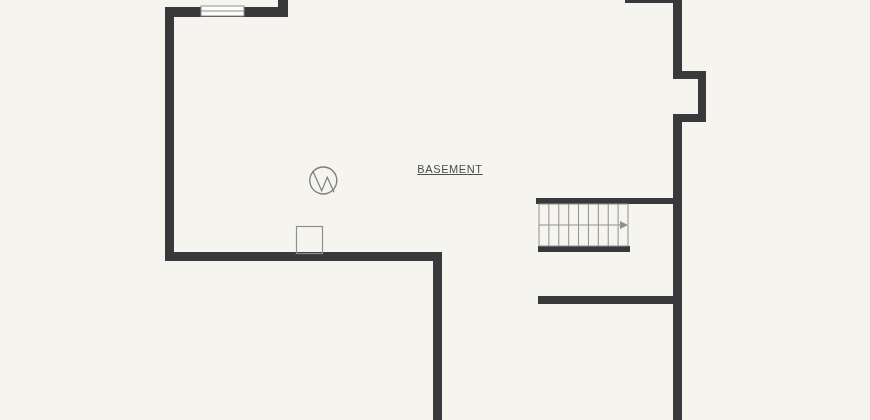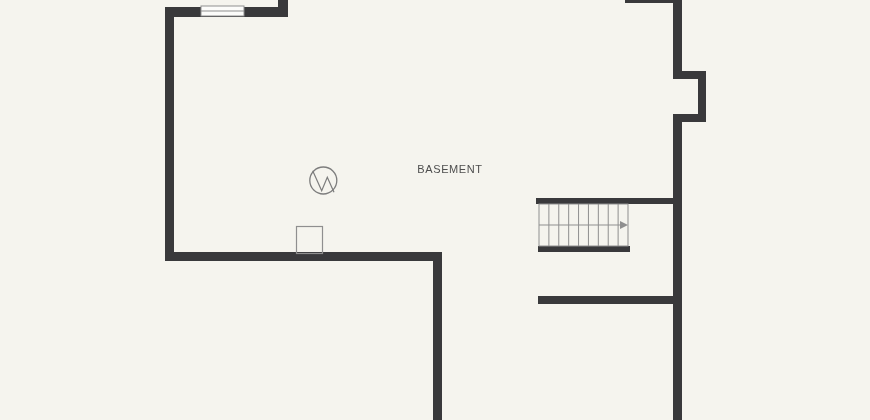--- a/index.html
+++ b/index.html
@@ -61,14 +61,14 @@
       <line x1="588.4444444444445" y1="204" x2="588.4444444444445" y2="246" stroke="#8f8f8f" stroke-width="1"></line>
       <line x1="598.3333333333334" y1="204" x2="598.3333333333334" y2="246" stroke="#8f8f8f" stroke-width="1"></line>
       <line x1="608.2222222222222" y1="204" x2="608.2222222222222" y2="246" stroke="#8f8f8f" stroke-width="1"></line>
       <line x1="618.1111111111111" y1="204" x2="618.1111111111111" y2="246" stroke="#8f8f8f" stroke-width="1"></line>
       <line x1="539" y1="225" x2="621" y2="225" stroke="#8f8f8f" stroke-width="1"></line>
       <polygon points="620,221 628,225 620,229" fill="#8f8f8f"></polygon>
       <circle cx="323.3" cy="180.5" r="13.5" fill="none" stroke="#7d7d7d" stroke-width="1.3"></circle>
       <polyline points="312.7,170.7 321.7,190.7 327.3,177.3 334,192.3" fill="none" stroke="#7d7d7d" stroke-width="1.2" stroke-linejoin="miter"></polyline>
       <rect x="296.5" y="226.5" width="26" height="27" fill="none" stroke="#8f8f8f" stroke-width="1.2"></rect>
     </svg>
-  <div class="room-label" style="color: rgb(78, 78, 78);">BASEMENT</div>
+  <div class="room-label" style="color: rgb(78, 78, 78); text-decoration: underline;">BASEMENT</div>
 </div>
 
 </body></html>

